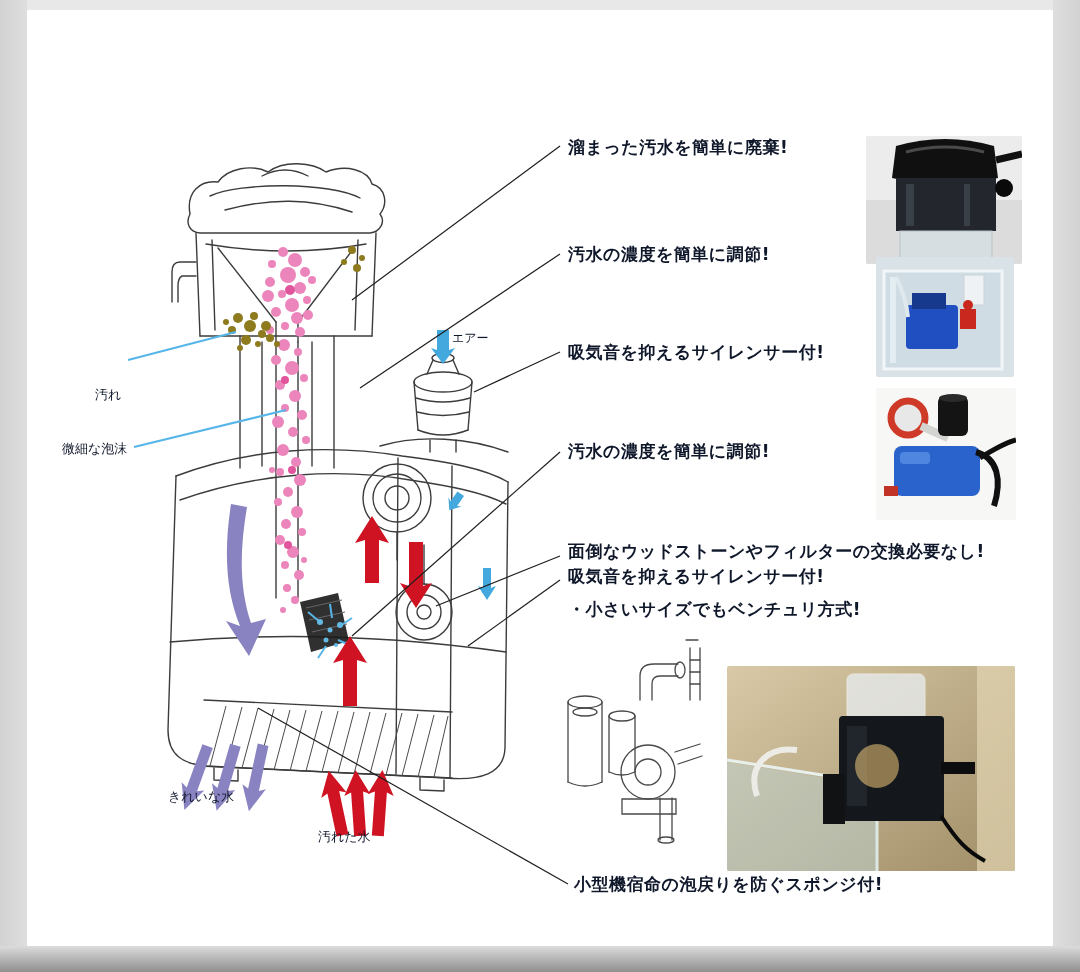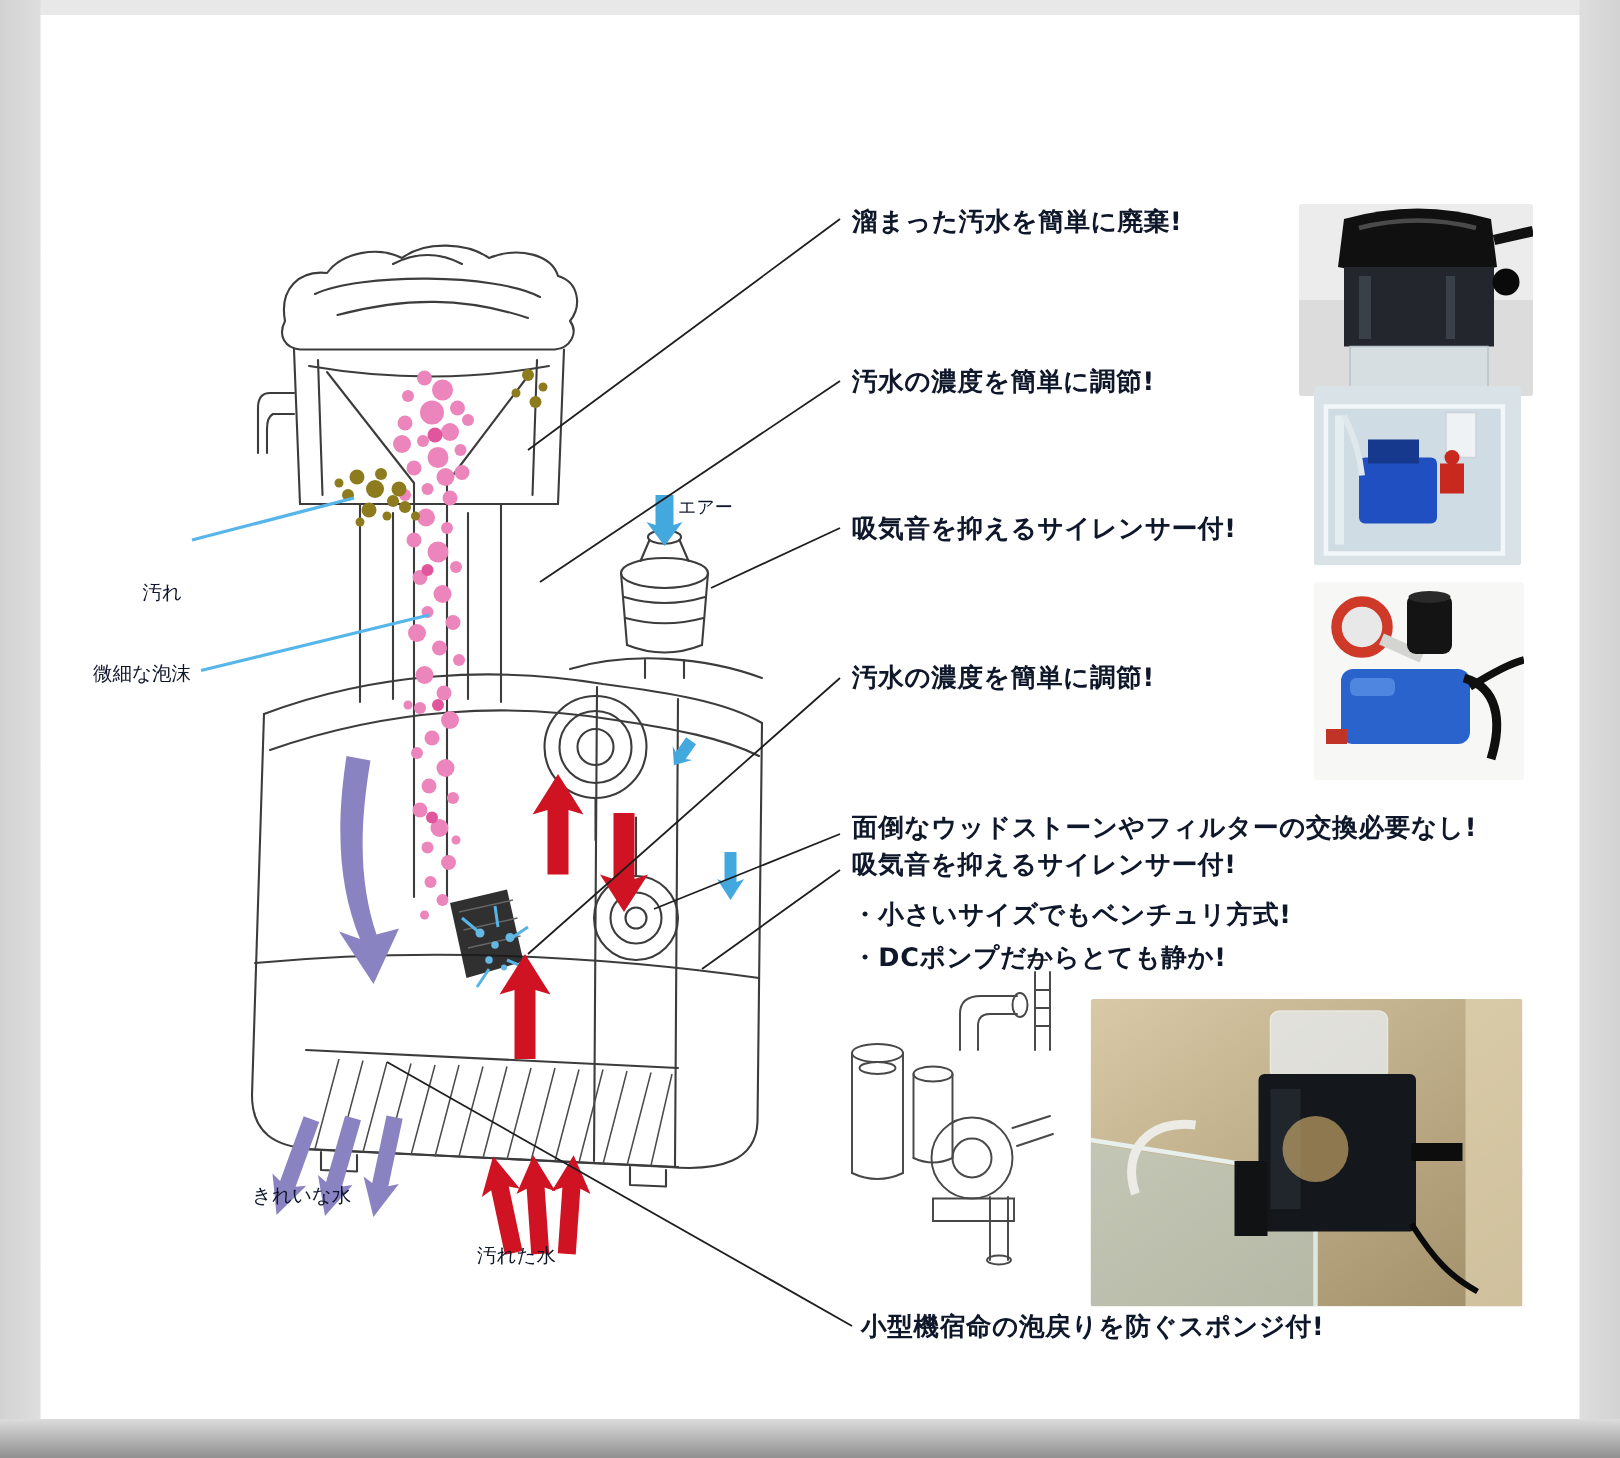--- a/index.html
+++ b/index.html
@@ -290,21 +290,20 @@
   <div class="small-label" style="left:168px; top:788px;">きれいな水</div>
   <div class="small-label" style="left:318px; top:828px;">汚れた水</div>
 
   <div class="callout" style="left:568px; top:136px;">溜まった汚水を簡単に廃棄!</div>
   <div class="callout" style="left:568px; top:243px;">汚水の濃度を簡単に調節!</div>
   <div class="callout" style="left:568px; top:341px;">吸気音を抑えるサイレンサー付!</div>
   <div class="callout" style="left:568px; top:440px;">汚水の濃度を簡単に調節!</div>
   <div class="callout" style="left:568px; top:540px;">面倒なウッドストーンやフィルターの交換必要なし!</div>
   <div class="callout" style="left:568px; top:565px;">吸気音を抑えるサイレンサー付!</div>
   <div class="callout" style="left:568px; top:579px;margin-top:19px;">・小さいサイズでもベンチュリ方式!</div>
-  <div class="callout" style="left:568px; top:627px;">・DCポンプだからとても静か!</div>
   <div class="callout" style="left:574px; top:873px;">小型機宿命の泡戻りを防ぐスポンジ付!</div>
 
   <div class="photo" style="left:866px; top:136px; width:156px; height:128px;">
     <svg width="156" height="128" viewBox="0 0 156 128">
       <rect width="156" height="128" fill="#ececec"></rect>
       <rect y="64" width="156" height="64" fill="#dcdcdc"></rect>
       <path d="M30,10 Q79,-4 128,10 L132,42 Q79,54 26,42 Z" fill="#101010"></path>
       <path d="M40,16 Q79,6 118,16" stroke="#4a4a4a" stroke-width="3" fill="none"></path>
       <rect x="30" y="42" width="100" height="53" fill="#23272d"></rect>
       <rect x="40" y="48" width="8" height="42" fill="#3a4048"></rect>

